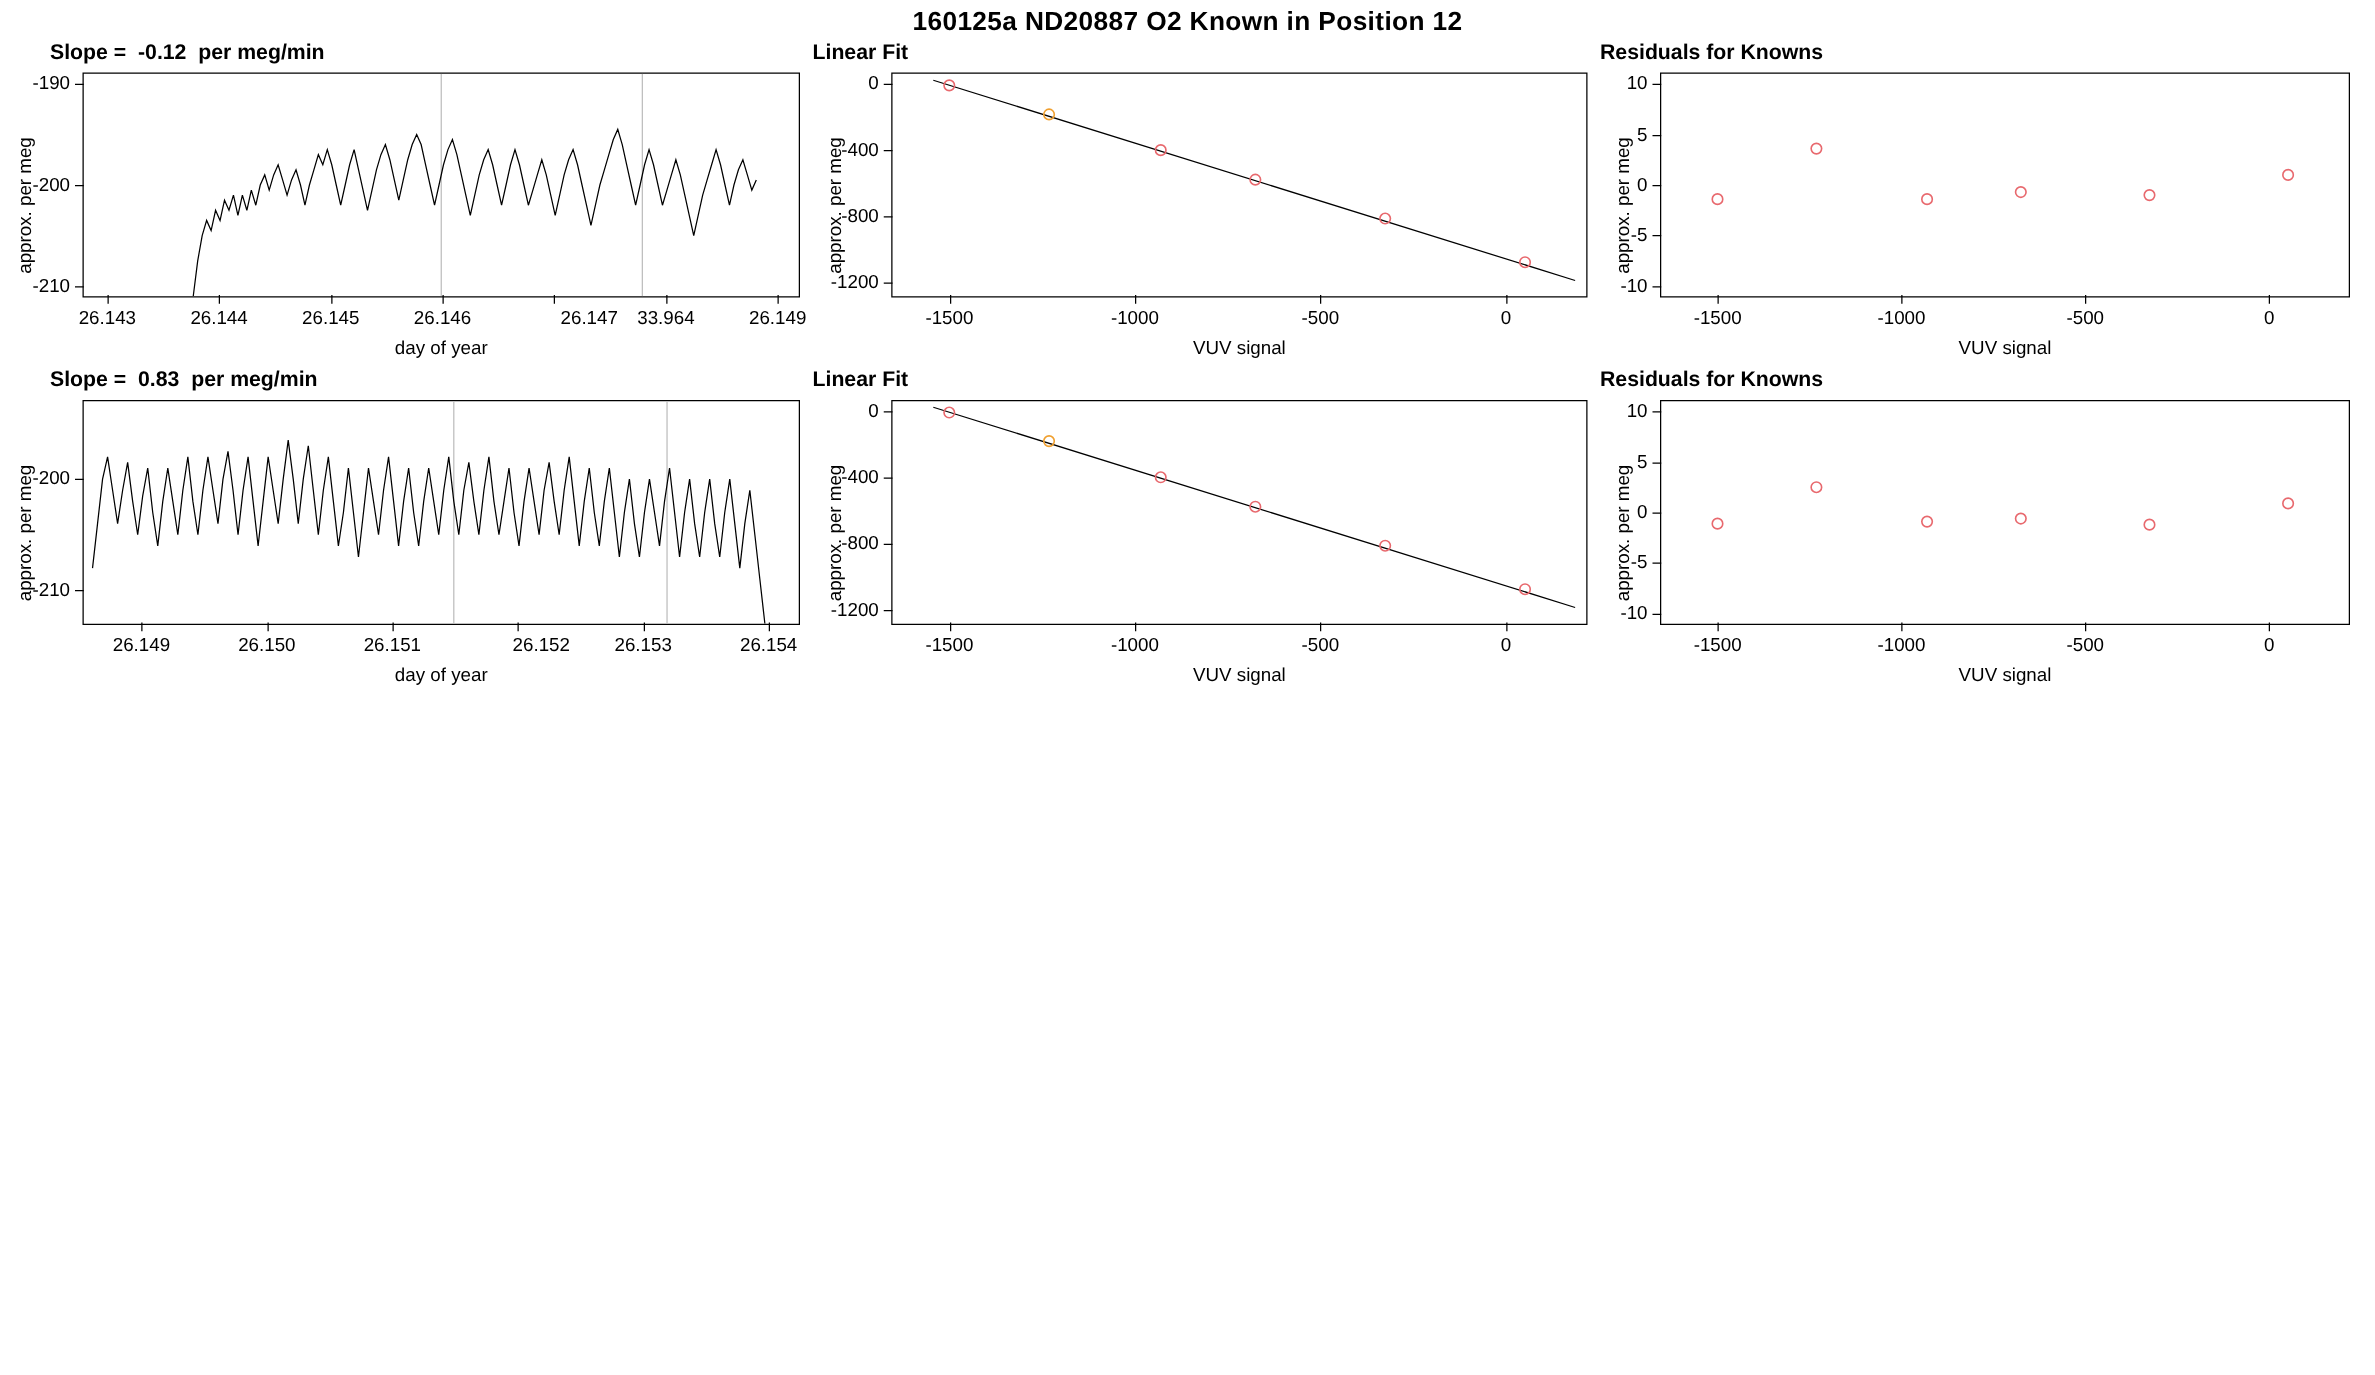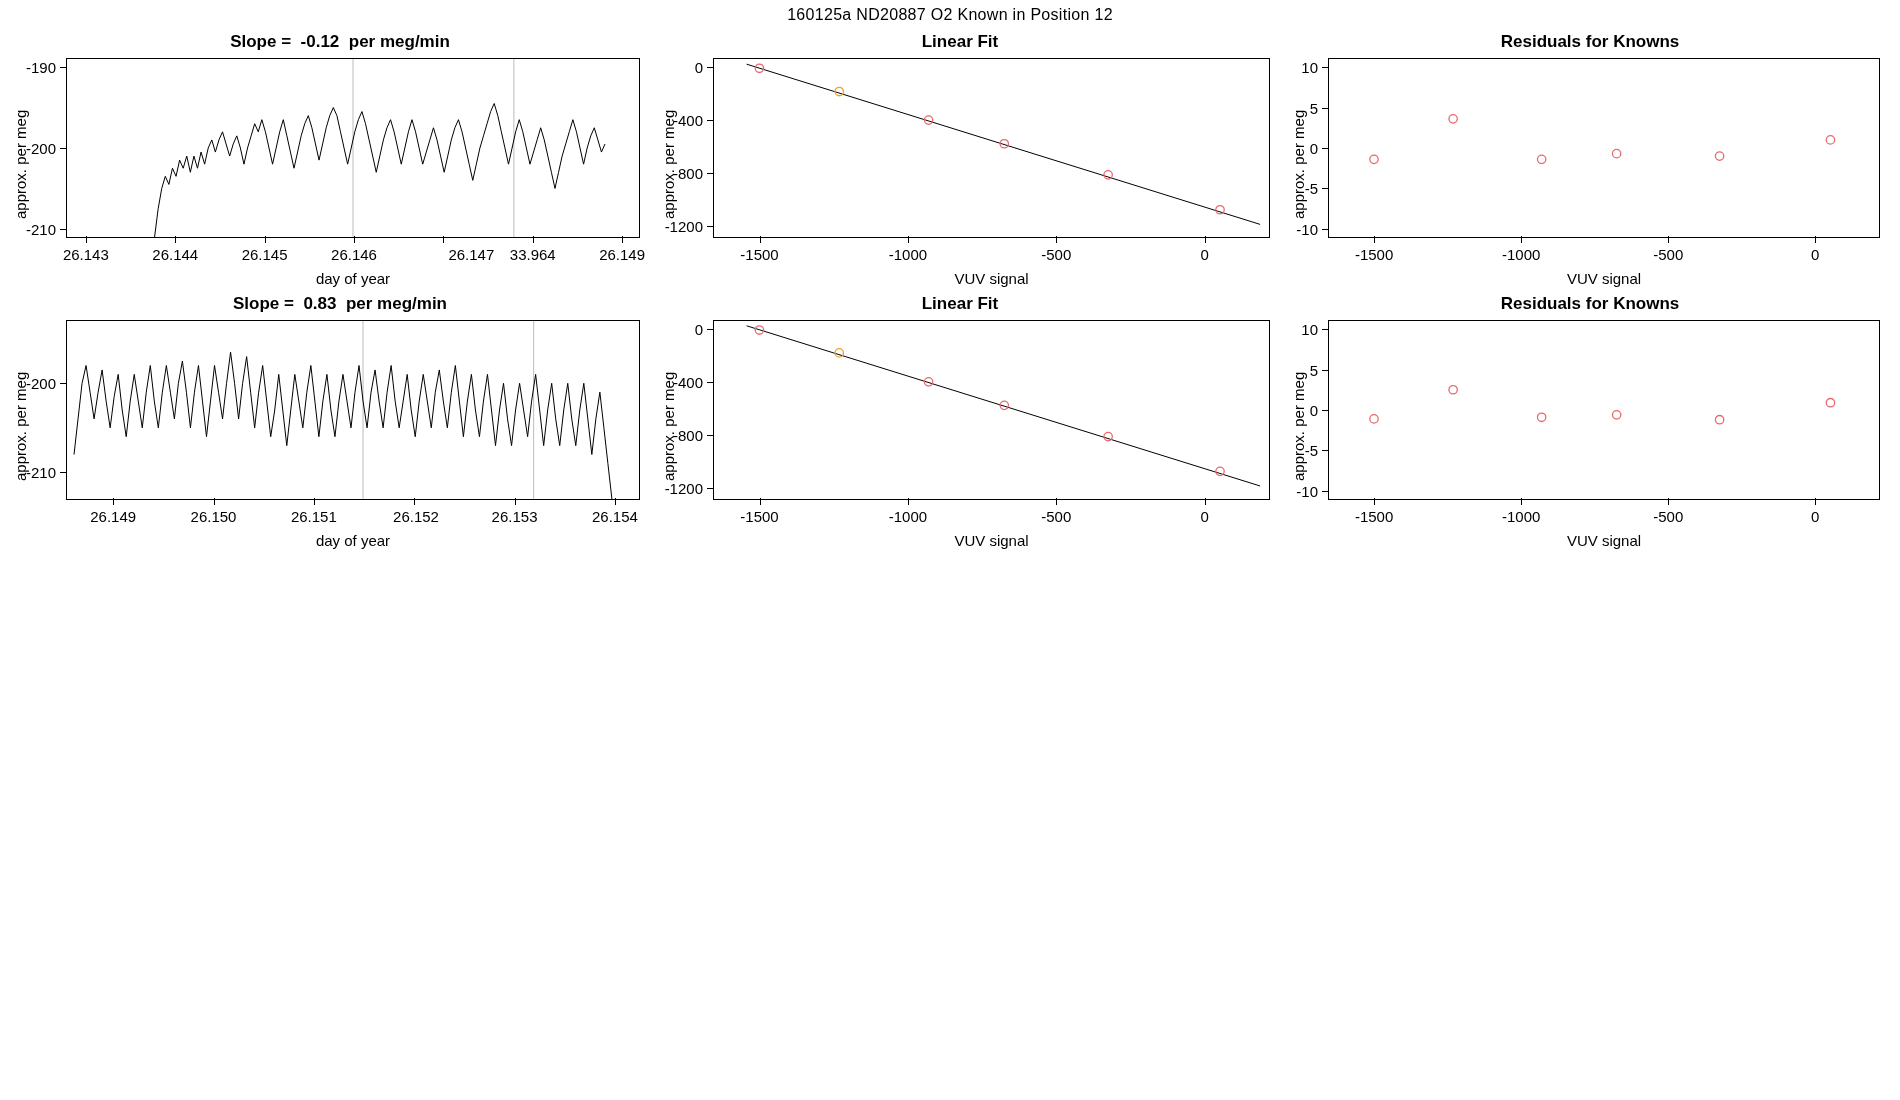--- a/index.html
+++ b/index.html
@@ -1,19 +1,19 @@
 <!DOCTYPE html>
 <html><head>
 <meta charset="utf-8">
 <style>
   html,body{margin:0;padding:0;background:#ffffff;}
   body{width:1900px;height:1100px;font-family:"Liberation Sans",sans-serif;color:#000;position:relative;overflow:hidden;}
-  .page-title{position:absolute;left:0;top:6px;width:1900px;text-align:center;font-size:16px;letter-spacing:.3px;}
+  .page-title{position:absolute;left:0;top:6px;width:1900px;text-align:center;font-size:21px;letter-spacing:.3px;font-weight:bold;}
   .panel{position:absolute;}
-  .panel-title{position:absolute;width:100%;text-align:center;font-weight:bold;font-size:17px;top:-26px;left:0;}
+  .panel-title{position:absolute;width:100%;text-align:left;font-weight:bold;font-size:17px;top:-26px;left:0;}
   .plotbox{position:absolute;border:1px solid #000;background:#fff;box-sizing:border-box;}
   .xlab{position:absolute;width:100%;text-align:center;font-size:15px;}
   .ylab{position:absolute;font-size:15px;transform-origin:0 0;transform:rotate(-90deg);white-space:nowrap;}
   .tick-x{position:absolute;font-size:15px;text-align:center;transform:translateX(-50%);}
   .tick-y{position:absolute;font-size:15px;text-align:right;transform:translateY(-50%);}
   .tickmark-x{position:absolute;width:1px;background:#000;}
   .tickmark-y{position:absolute;height:1px;background:#000;}
   svg{display:block;}
   .vline{stroke:#bdbdbd;stroke-width:1;}
 </style>
@@ -171,21 +171,21 @@
     <div class="tick-y" style="left: 0px; width: 1318px; top: 67.0909px;">10</div>
     <div class="xlab" style="left: 1329px; width: 550px; top: 270px;">VUV signal</div>
     <div class="ylab" style="left: 1290px; top: 219px;">approx. per meg</div>
     <div class="tickmark-x" style="left: 113.158px; top: 498px; height: 7px;"></div>
     <div class="tick-x" style="left: 113.158px; top: 508px;">26.149</div>
     <div class="tickmark-x" style="left: 213.509px; top: 498px; height: 7px;"></div>
     <div class="tick-x" style="left: 213.509px; top: 508px;">26.150</div>
     <div class="tickmark-x" style="left: 313.86px; top: 498px; height: 7px;"></div>
     <div class="tick-x" style="left: 313.86px; top: 508px;">26.151</div>
     <div class="tickmark-x" style="left: 414.211px; top: 498px; height: 7px;"></div>
-    <div class="tick-x" style="left: 416px; top: 508px;">26.152</div>
+    <div class="tick-x" style="left: 433px; top: 508px;">26.152</div>
     <div class="tickmark-x" style="left: 514.561px; top: 498px; height: 7px;"></div>
     <div class="tick-x" style="left: 514.561px; top: 508px;">26.153</div>
     <div class="tickmark-x" style="left: 614.912px; top: 498px; height: 7px;"></div>
     <div class="tick-x" style="left: 614.912px; top: 508px;">26.154</div>
     <div class="tickmark-y" style="left: 60px; top: 472.3px; width: 7px;"></div>
     <div class="tick-y" style="left: 0px; width: 56px; top: 472.3px;">-210</div>
     <div class="tickmark-y" style="left: 60px; top: 383.3px; width: 7px;"></div>
     <div class="tick-y" style="left: 0px; width: 56px; top: 383.3px;">-200</div>
     <div class="xlab" style="left: 67px; width: 572px; top: 532px;">day of year</div>
     <div class="ylab" style="left: 12px; top: 481px;">approx. per meg</div>

